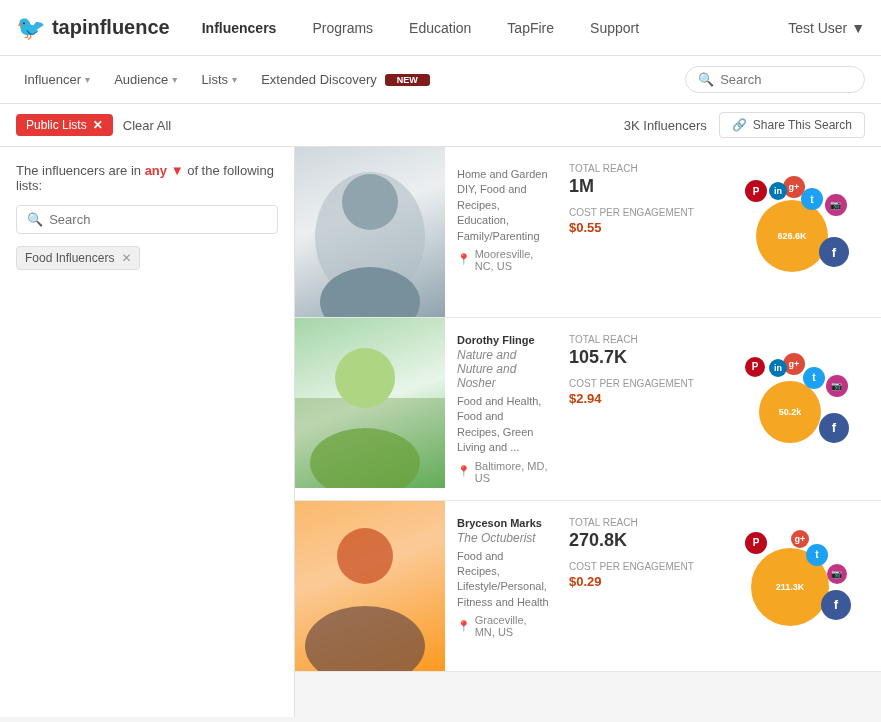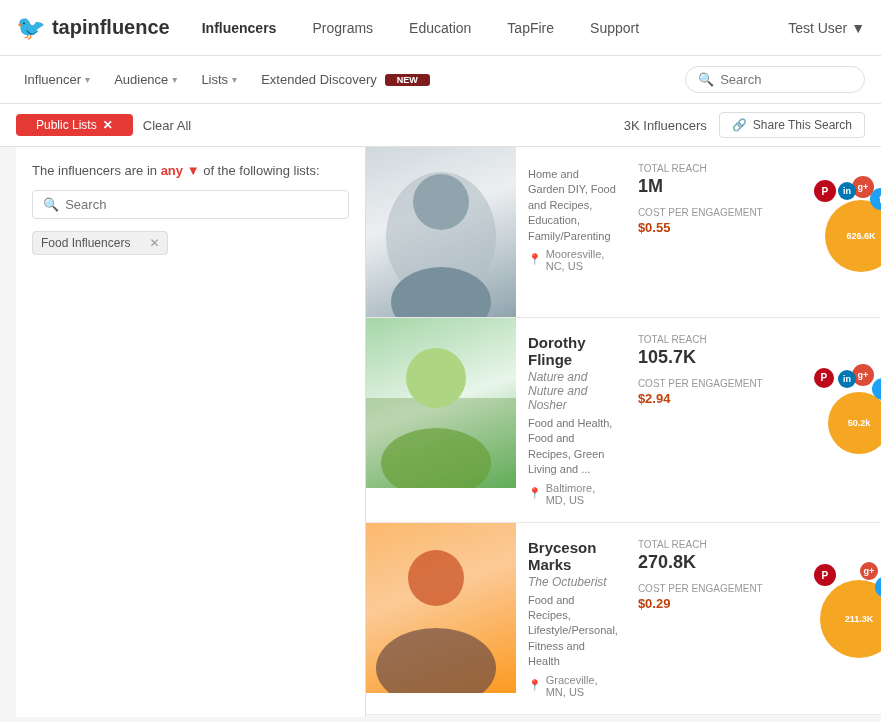--- a/index.html
+++ b/index.html
@@ -123,21 +123,21 @@
       border-bottom: 1px solid #e0e0e0;
       display: flex;
       align-items: center;
       padding: 8px 16px;
       gap: 10px;
     }
     .filter-tag {
       background: #e53935;
       color: #fff;
       font-size: 12px;
-      padding: 4px 20px;
+      padding: 4px 10px;
       border-radius: 4px;
       display: flex;
       align-items: center;
       gap: 6px;
       cursor: pointer;
     }
     .filter-tag-x {
       cursor: pointer;
       font-weight: 700;
     }
@@ -171,26 +171,25 @@
 
     
     .content-area {
       display: flex;
       background: #f5f5f5;
       min-height: calc(100vh - 152px);
     }
 
     
     .left-panel {
-      width: 350px;
+      width: 295px;
       background: #fff;
       border-right: 1px solid #e0e0e0;
       padding: 16px;
       flex-shrink: 0;
-      margin-left: 16px;
     }
     .filter-desc {
       font-size: 13px;
       color: #555;
       margin-bottom: 12px;
     }
     .any-link {
       color: #e53935;
       font-weight: 600;
       cursor: pointer;
@@ -213,21 +212,21 @@
     }
     .list-tag {
       display: inline-flex;
       align-items: center;
       background: #f0f0f0;
       border: 1px solid #ddd;
       border-radius: 4px;
       padding: 4px 8px;
       font-size: 12px;
       color: #555;
-      gap: 19px;
+      gap: 7px;
       margin-bottom: 8px;
     }
     .list-tag-x {
       cursor: pointer;
       color: #999;
     }
 
     
     .right-panel {
       flex: 1;
@@ -249,21 +248,21 @@
       flex-shrink: 0;
       overflow: hidden;
       position: relative;
     }
     .card-info {
       flex: 1;
       padding: 16px 12px;
       min-width: 0;
     }
     .influencer-name {
-      font-size: 15px;
+      font-size: 11px;
       font-weight: 600;
       color: #333;
       margin-bottom: 2px;
     }
     .influencer-handle {
       font-size: 12px;
       color: #888;
       font-style: italic;
       margin-bottom: 4px;
     }

